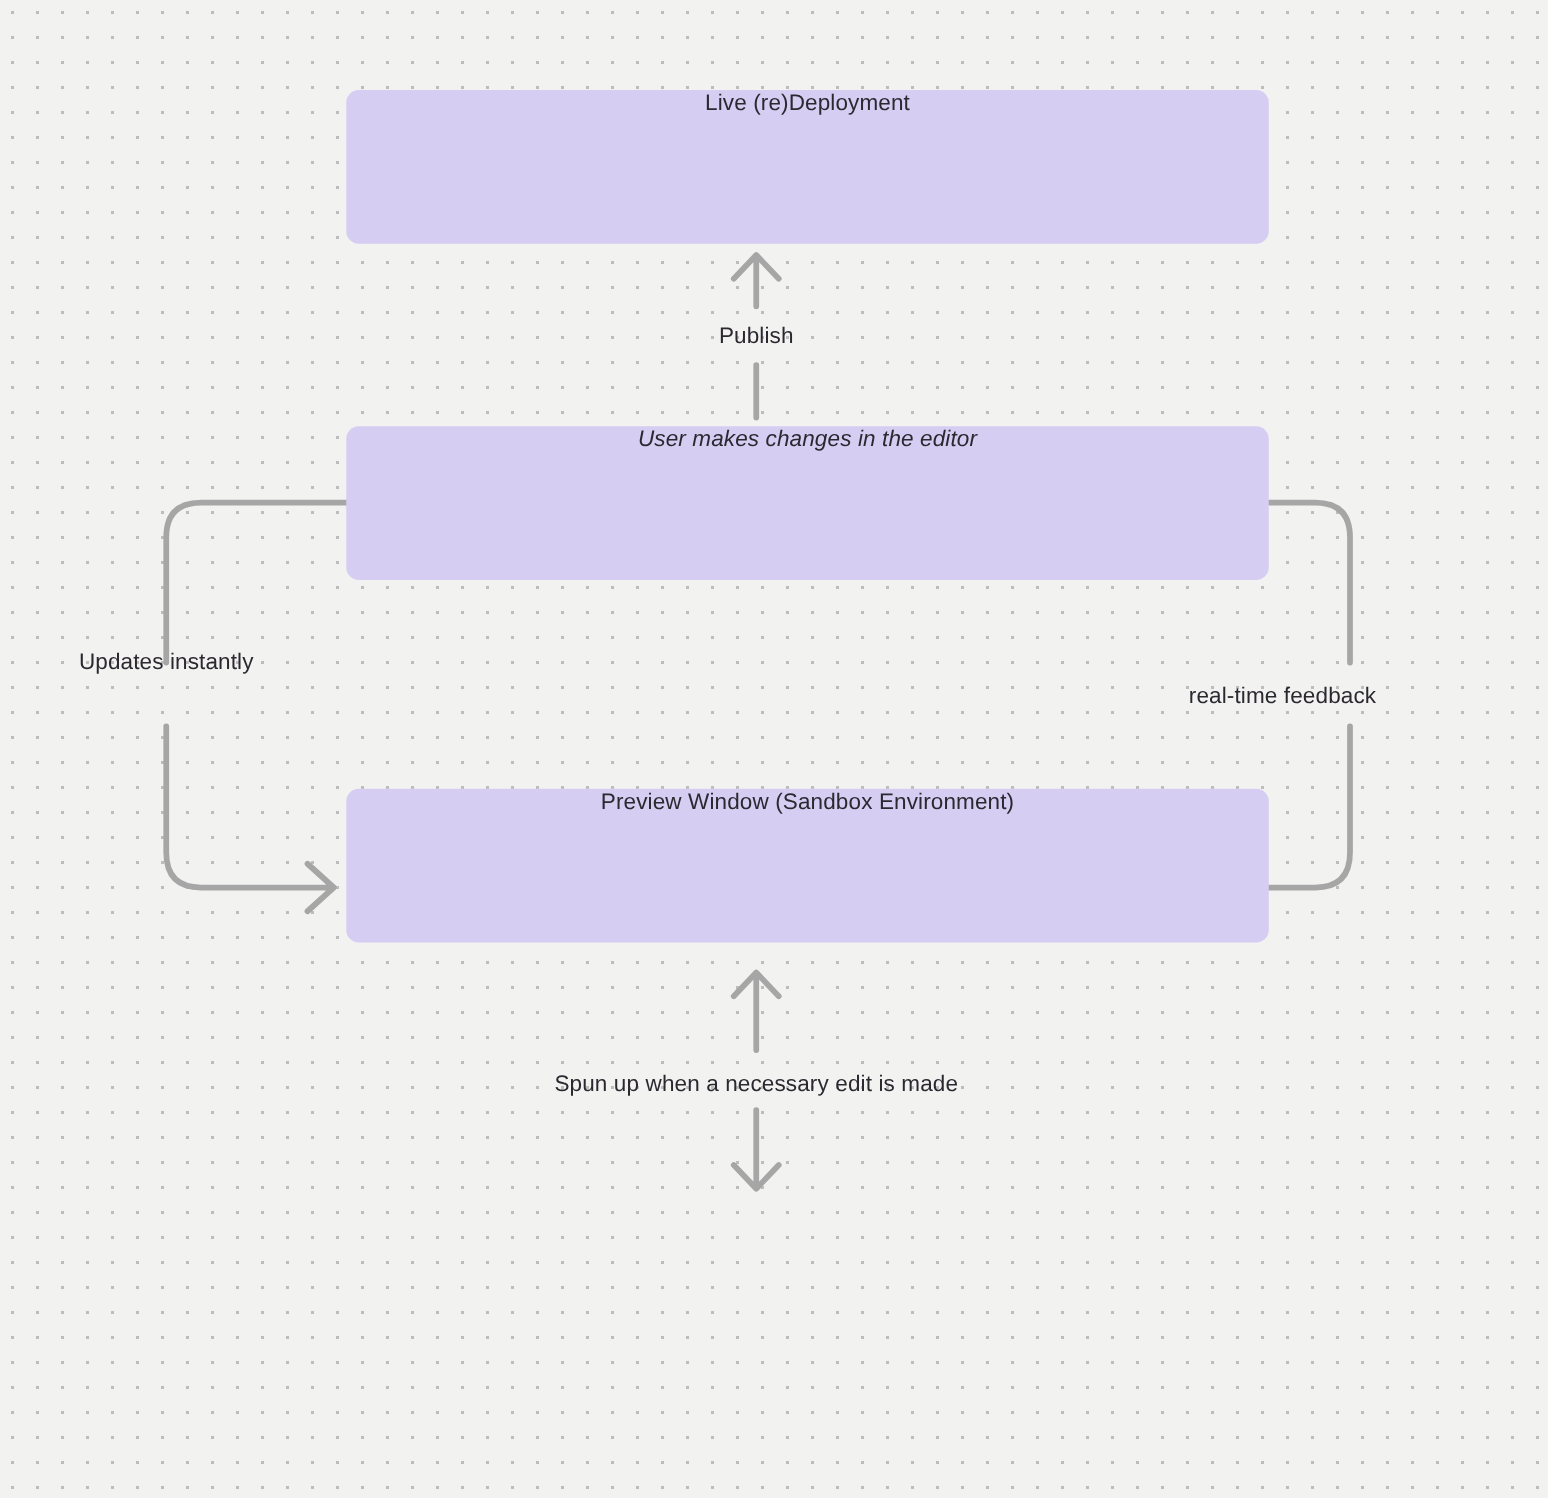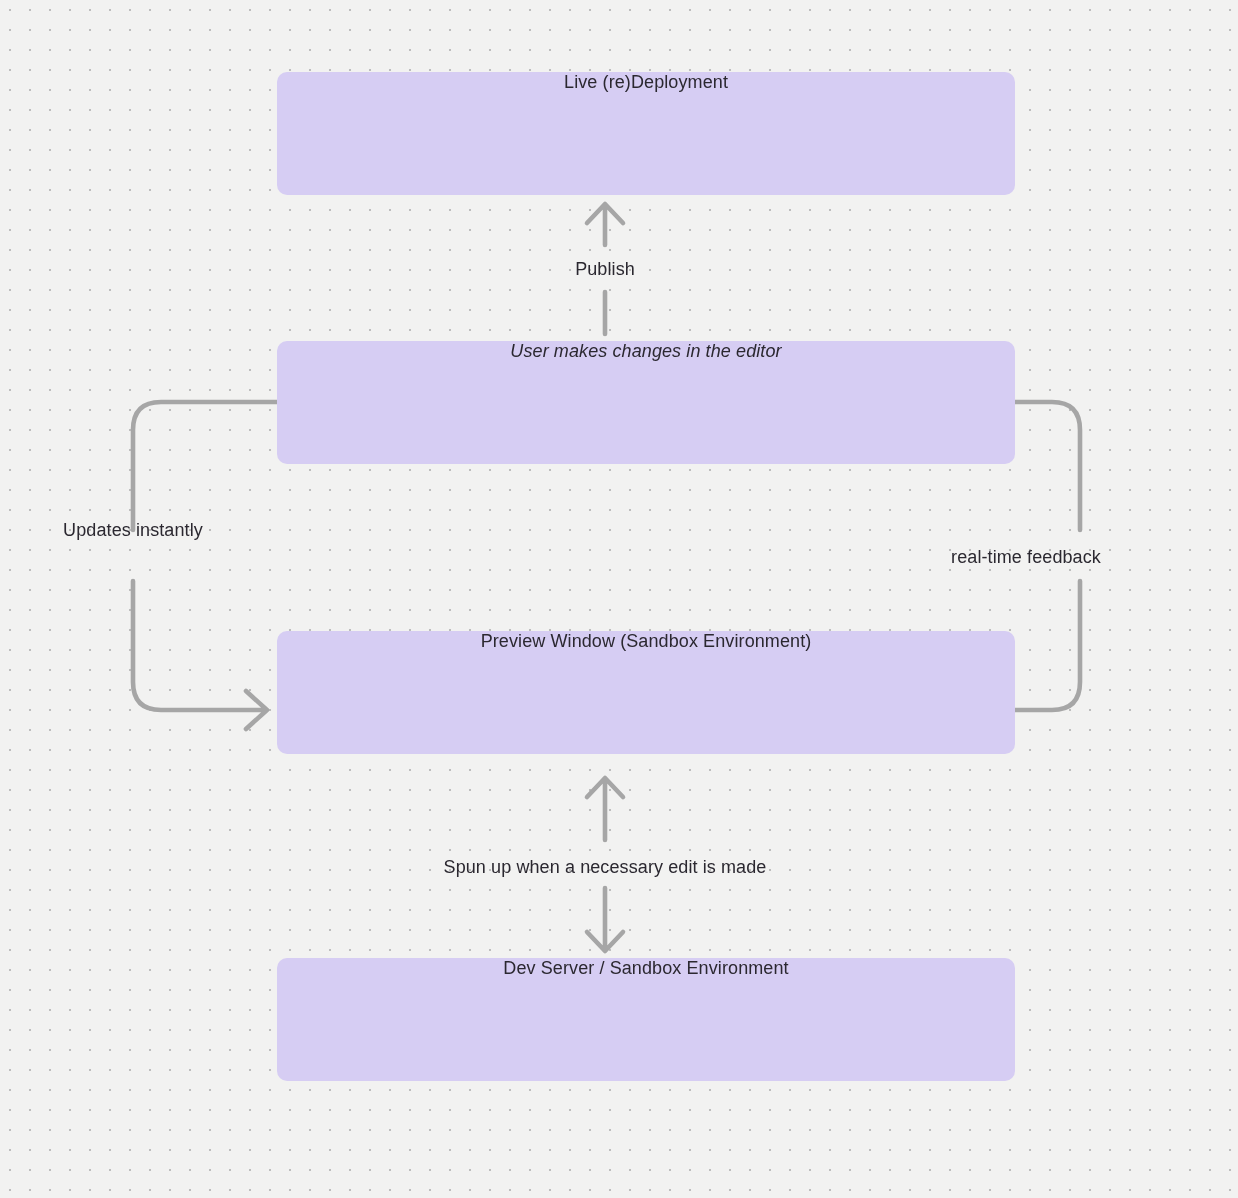--- a/index.html
+++ b/index.html
@@ -100,23 +100,20 @@
   </div>
 
   <div class="node" id="node-editor">
     <span class="node-label">User makes changes in the editor</span>
   </div>
 
   <div class="node" id="node-preview">
     <span class="node-label">Preview Window (Sandbox Environment)</span>
   </div>
 
-  <div class="node" id="node-devserver">
-    <span class="node-label">Dev Server / Sandbox Environment</span>
-  </div>
 
   <div class="edge-label" id="label-publish">Publish</div>
 
   <div class="edge-label" id="label-updates">Updates instantly</div>
 
   <div class="edge-label" id="label-feedback">real-time feedback</div>
 
   <div class="edge-label" id="label-spunup">Spun up when a necessary edit is made</div>
 
 </div>

